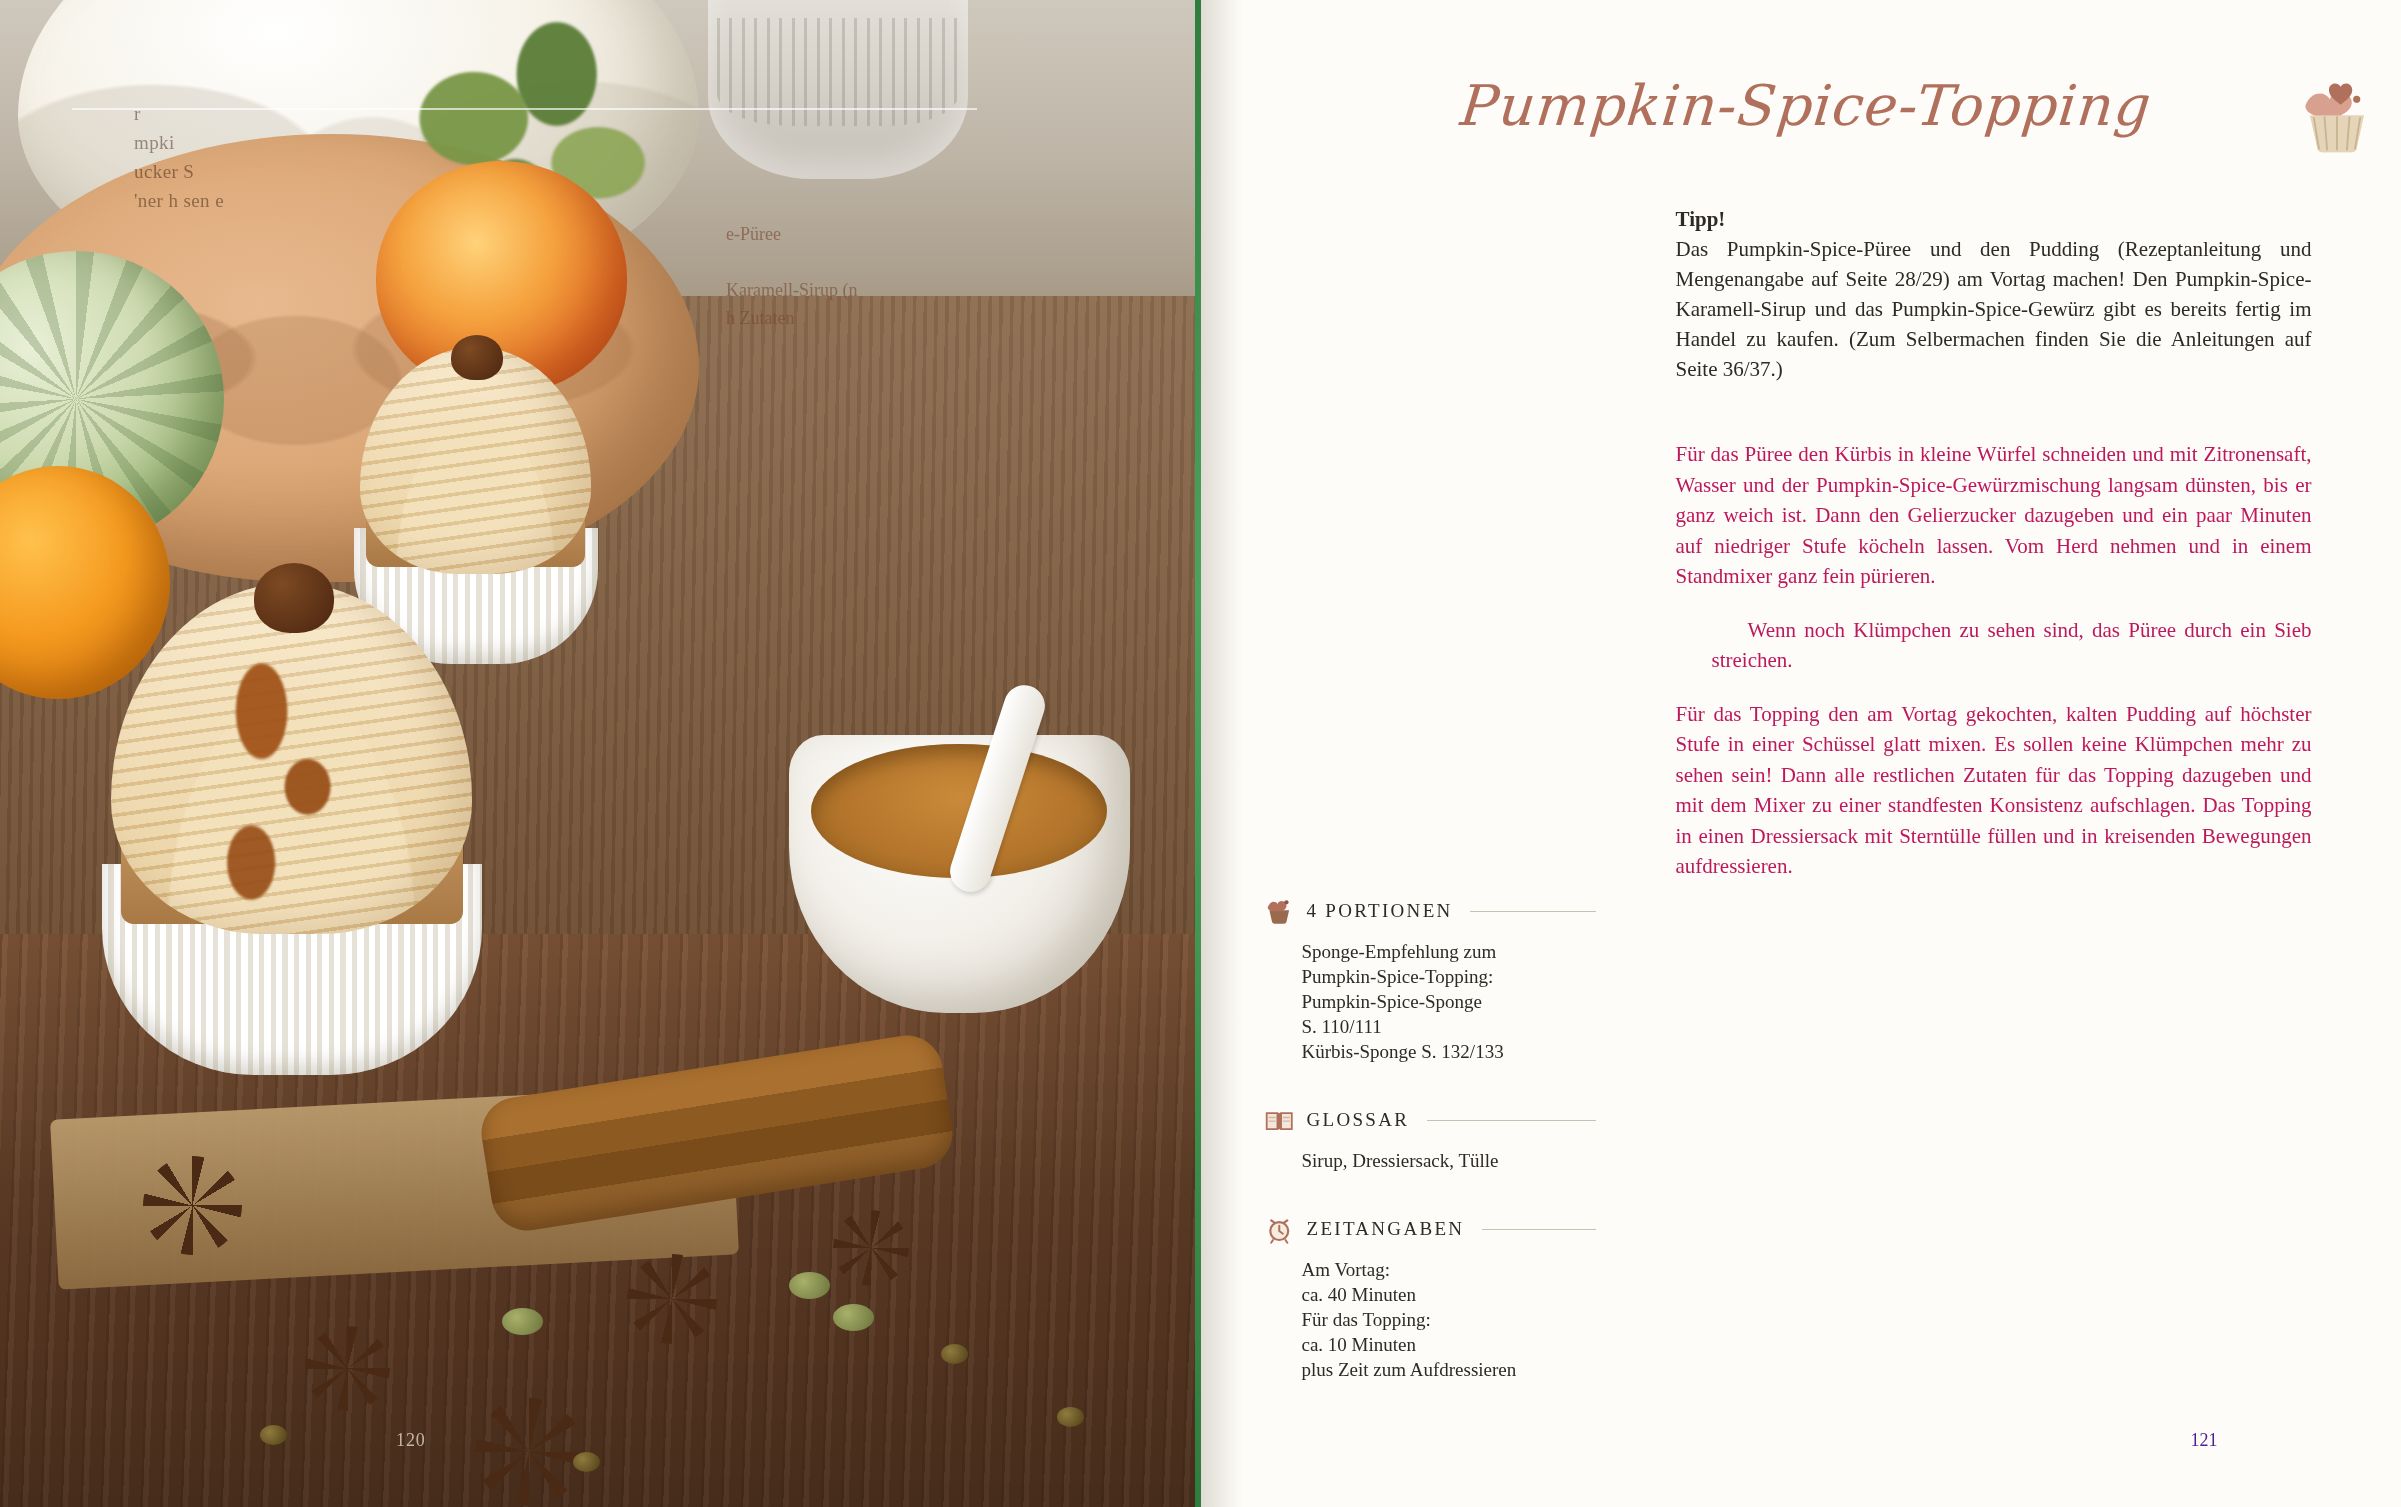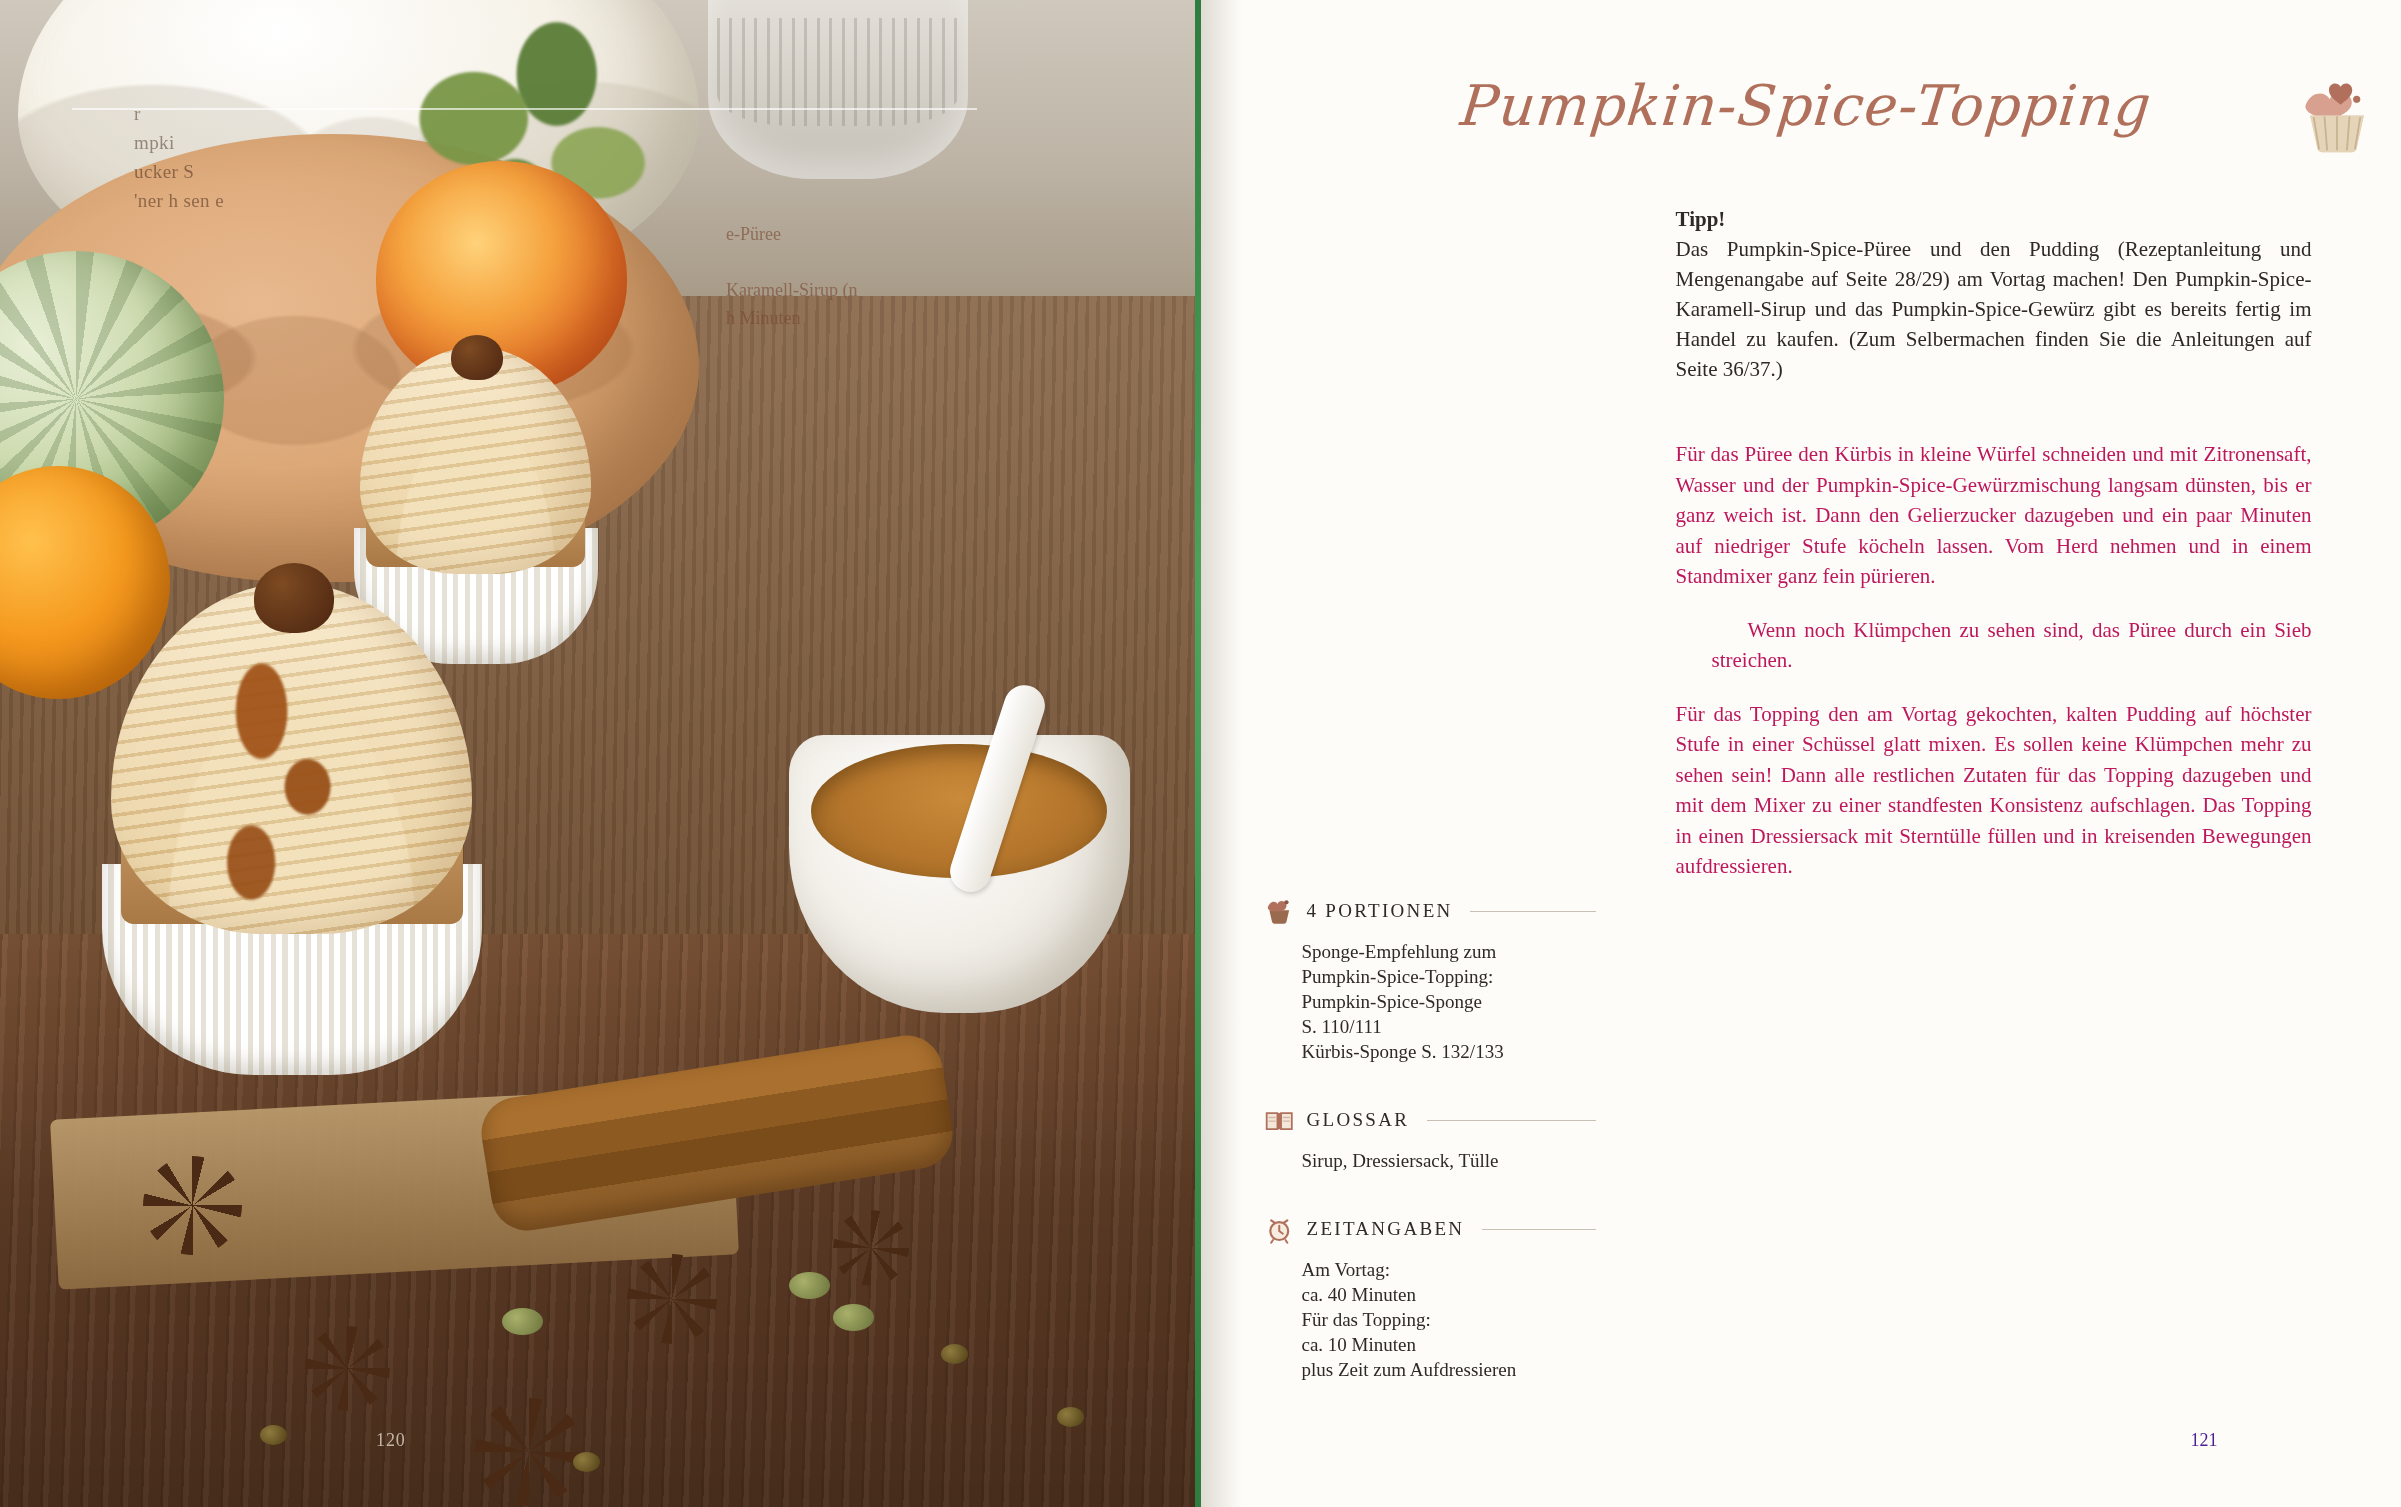--- a/index.html
+++ b/index.html
@@ -309,21 +309,21 @@
   .photo-text-right {
     position: absolute;
     left: 726px; top: 220px;
     width: 296px;
     color: rgba(120,70,45,0.6);
     font-size: 18px;
     line-height: 28px;
   }
   .folio-left {
     position: absolute;
-    left: 376px; bottom: 56px;
+    left: 396px; bottom: 56px;
     color: rgba(235,225,210,0.75);
     font-size: 18px;
     letter-spacing: 0.9px;
   }
   .green-edge {
     position: absolute;
     right: 0; top: 0; bottom: 0;
     width: 5.4px;
     background: linear-gradient(180deg, #2f7d3e, #4ea35c 40%, #2f7d3e);
   }
@@ -489,21 +489,21 @@
       <div class="seed" style="left:1057px; top:1407px;"></div>
 
       <div class="photo-rule"></div>
       <div class="photo-text" style="white-space: pre-line;">r
 mpki
 ucker S
 'ner h  sen      e</div>
       <div class="photo-text-right" style="white-space: pre-line;">e-Püree
 
 Karamell-Sirup (n
-h Minuten</div>
+h Zutaten</div>
 
       <div class="folio-left">120</div>
     </div>
     <div class="green-edge"></div>
   </div>
 
   <div class="page-right">
     <div class="gutter-shadow" style="left:0"></div>
 
     <div class="recipe-title">Pumpkin-Spice-Topping</div>

